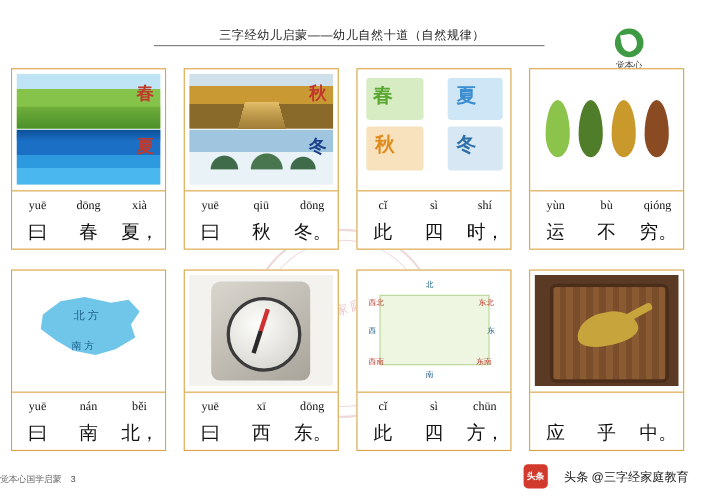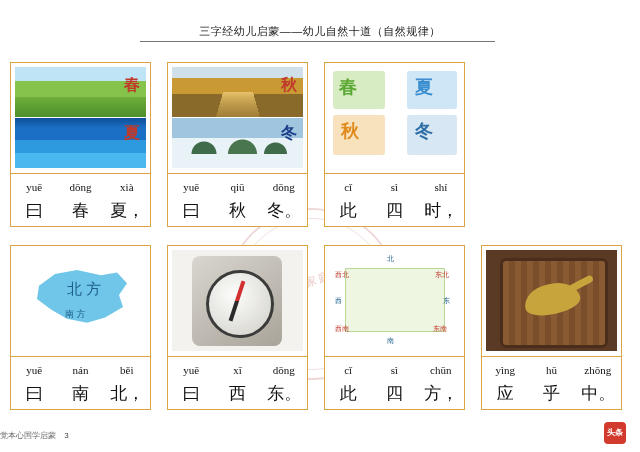--- a/index.html
+++ b/index.html
@@ -155,21 +155,21 @@
   .lf2{left:40px;background:#4f7d2a;}
   .lf3{left:70px;background:#c99a2b;}
   .lf4{left:100px;background:#8a4b22;}
   
   .map{position:absolute;left:0;top:0;width:131px;height:101px;background:#fff;}
   .map .shape{
     position:absolute;left:16px;top:16px;width:100px;height:66px;
     background:#6fc6e8;
     clip-path:polygon(8% 30%,24% 12%,46% 6%,70% 14%,86% 10%,96% 26%,88% 44%,92% 62%,74% 78%,56% 86%,36% 80%,20% 66%,6% 50%);
   }
-  .map .n{position:absolute;left:52px;top:30px;font-size:15px;color:#1d5f8a;}
+  .map .n{position:absolute;left:52px;top:30px;font-size:10px;color:#1d5f8a;}
   .map .s{position:absolute;left:50px;top:58px;font-size:9px;color:#1d5f8a;}
   
   .compass{position:absolute;left:0;top:0;width:131px;height:101px;background:#f3f2ee;}
   .compass .body{
     position:absolute;left:20px;top:6px;width:90px;height:90px;border-radius:8px;
     background:linear-gradient(145deg,#d9d6cf,#a9a49a);
   }
   .compass .dial{
     position:absolute;left:34px;top:20px;width:62px;height:62px;border-radius:50%;
     background:radial-gradient(circle at 40% 35%,#fdfdfb,#cfcec8);
@@ -227,20 +227,24 @@
 </head>
 <body>
 
 <div class="page">
 
   <div class="header">
     <span>三字经幼儿启蒙——幼儿自然十道（自然规律）</span>
     <div class="rule"></div>
   </div>
 
+  <div class="logo">
+    <div class="circle"></div>
+    <div class="lbl">觉本心</div>
+  </div>
 
   <div class="stamp">
     <div class="inner"></div>
     <div class="txt">三字经家庭教育</div>
   </div>
 
   <div class="card c0">
     <div class="pic">
       <div class="half top img-spring"></div>
       <div class="half bot img-summer"></div>
@@ -299,20 +303,41 @@
       <span>sì</span>
       <span>shí</span>
     </div>
     <div class="hanzi">
       <span>此</span>
       <span>四</span>
       <span>时，</span>
     </div>
   </div>
 
+  <div class="card c3">
+    <div class="pic">
+      <div class="leaves">
+        <div class="leaf lf1"></div>
+        <div class="leaf lf2"></div>
+        <div class="leaf lf3"></div>
+        <div class="leaf lf4"></div>
+      </div>
+    </div>
+    <div class="divider"></div>
+    <div class="pinyin">
+      <span>yùn</span>
+      <span>bù</span>
+      <span>qióng</span>
+    </div>
+    <div class="hanzi">
+      <span>运</span>
+      <span>不</span>
+      <span>穷。</span>
+    </div>
+  </div>
 
   <div class="card c4">
     <div class="pic">
       <div class="map">
         <div class="shape"></div>
         <div class="n">北 方</div>
         <div class="s">南 方</div>
       </div>
     </div>
     <div class="divider"></div>
@@ -378,34 +403,30 @@
 
   <div class="card c7">
     <div class="pic">
       <div class="sundial">
         <div class="plate"></div>
         <div class="spoon"></div>
         <div class="handle"></div>
       </div>
     </div>
     <div class="divider"></div>
-    <div class="pinyin">
-      <span>yìng</span>
-      <span>hū</span>
-      <span>zhōng</span>
-    </div>
     <div class="hanzi">
       <span>应</span>
       <span>乎</span>
       <span>中。</span>
     </div>
   </div>
 
   <div class="footer">
     <span>觉本心国学启蒙</span>
     <span class="num">3</span>
   </div>
 
   <div class="brand">
     <div class="mark">头条</div>
+    <div class="name">头条 @三字经家庭教育</div>
   </div>
 
 </div>
 
 </body></html>

